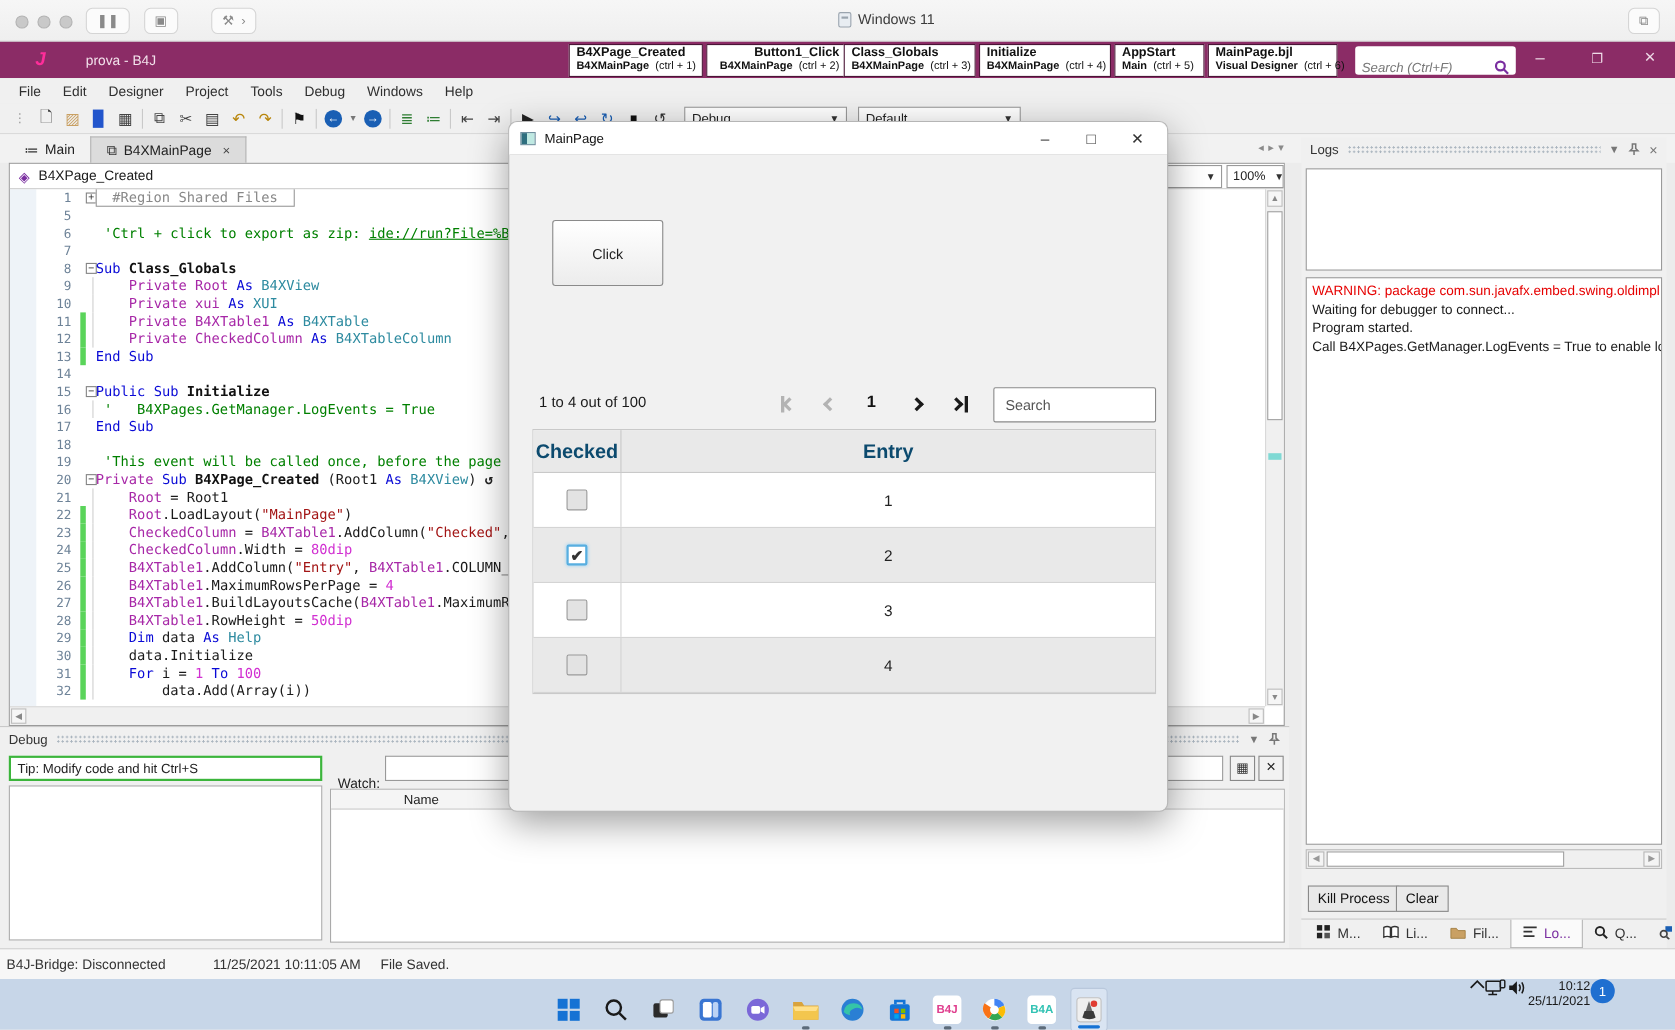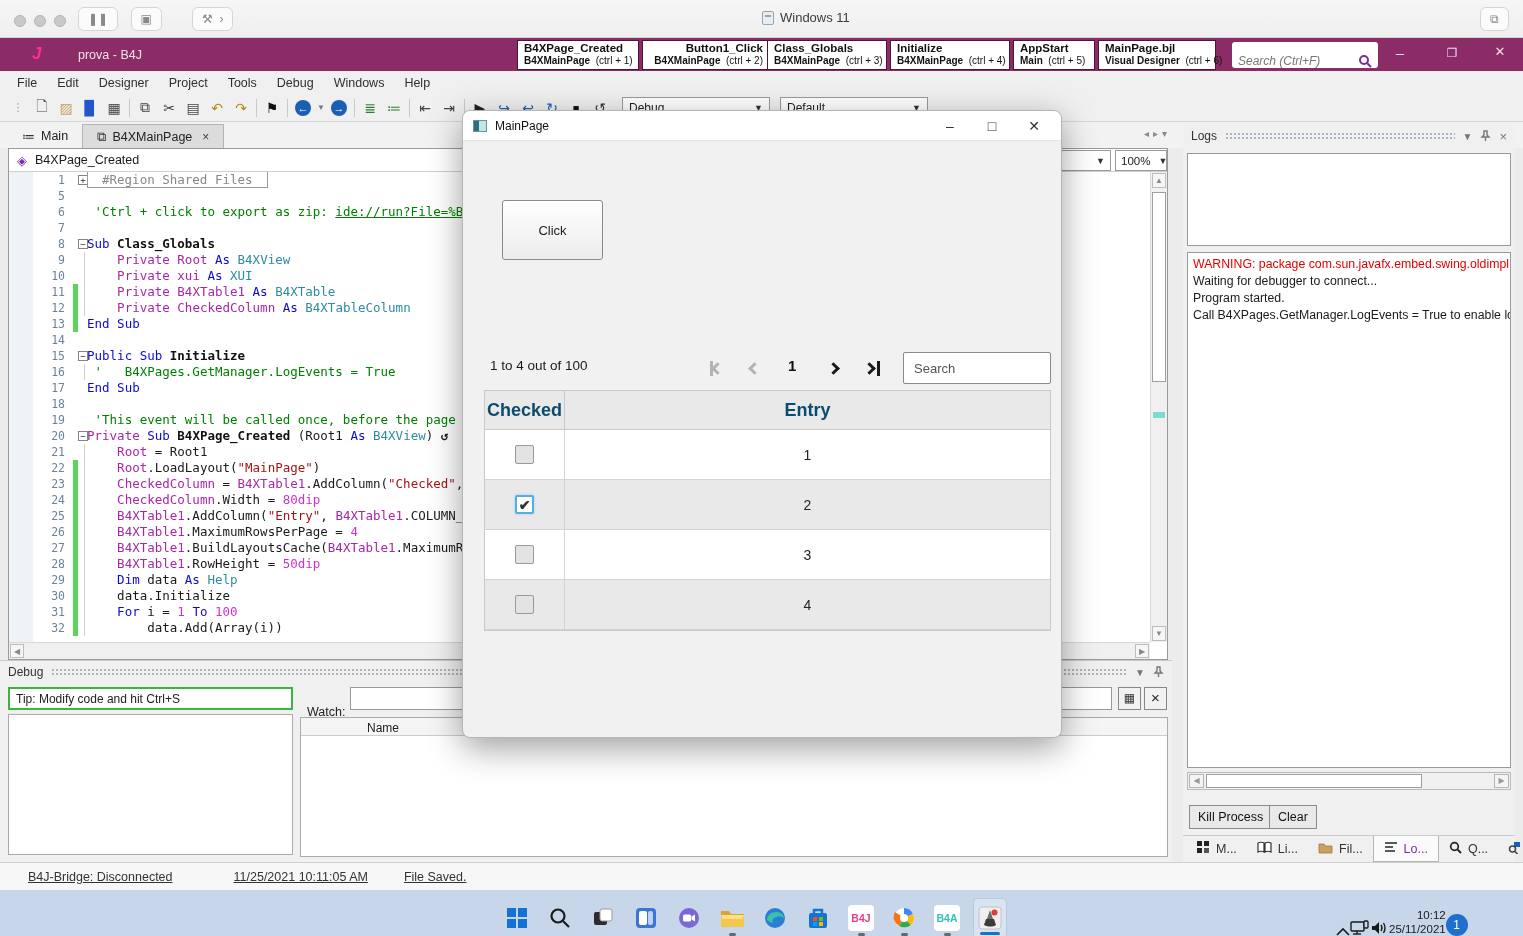--- a/index.html
+++ b/index.html
@@ -87,21 +87,21 @@
   #logbox2 { position:absolute; left:4px; top:127px; width:324px; height:516px; background:#fff; border:1px solid #9a9a9a; padding:3px 5px; overflow:hidden;}
   .logline { font-size:12.3px; line-height:17px; white-space:nowrap; }
   #loghscroll { position:absolute; left:4px; top:647px; width:324px; height:18px; background:#f0f0f0; border:1px solid #bbb; }
   .lh-btn { position:absolute; top:1px; width:15px; height:14px; background:#f4f4f4; border:1px solid #b5b5b5; color:#999; font-size:8px; text-align:center; line-height:12px;}
   #loghthumb { position:absolute; left:18px; top:1px; width:216px; height:14px; background:#fff; border:1px solid #9f9f9f;}
   .logbtn { position:absolute; top:680px; height:24px; background:#e9e9e9; border:1px solid #8a8a8a; font-size:12.5px; color:#111; display:flex; align-items:center; padding:0 8px;}
   #logtabs { position:absolute; left:0px; top:710px; width:332px; height:27px; border-top:1px solid #c9c9c9; display:flex; align-items:stretch; padding-left:4px; background:#f0f0f0;}
   .ltab { display:flex; align-items:center; gap:6px; padding:0 10px; font-size:12.5px; color:#333; }
   .ltab.active { background:#fafafa; border:1px solid #b5b5b5; border-top:none; color:#7a2ea0;}
   
-  #statusbar { left:0; top:862px; width:1523px; height:28px; background:#f7f7f7; border-top:1px solid #cfcfcf; display:flex; align-items:center; gap:61px; padding-left:28px; font-size:12.5px; color:#333;text-decoration:underline;}
+  #statusbar { left:0; top:862px; width:1523px; height:28px; background:#f7f7f7; border-top:1px solid #cfcfcf; display:flex; align-items:center; gap:43px; padding-left:6px; font-size:12.5px; color:#333;}
   
   #dialog { left:462px; top:110px; width:600px; height:628px; background:#f1f1f1; border:1px solid #b5b5b5; border-radius:8px;
     box-shadow:0 10px 34px rgba(0,0,0,.38); z-index:50;}
   #dlg-title { position:absolute; left:0; top:0; right:0; height:30px; background:#fff; border-bottom:1px solid #e4e4e4; border-radius:8px 8px 0 0;
     display:flex; align-items:center; padding:0 10px; gap:8px;}
   #dlg-title .tt { font-size:12px; color:#111; flex:1;}
   .dlg-ic { width:14px; height:12px; border:1px solid #6f8f9f; background:linear-gradient(90deg,#2e6f7f 45%, #bfe9e2 45%); }
   .dlg-btn { width:34px; text-align:center; font-size:14px; color:#333; }
   #click-btn { position:absolute; left:39px; top:89px; width:101px; height:60px; background:linear-gradient(#ffffff,#ececec); border:1px solid #8a8a8a; border-radius:3px;
     font-size:13px; color:#222; display:flex; align-items:center; justify-content:center;}
@@ -128,21 +128,21 @@
   .cbx { width:19px; height:19px; border:1px solid #9a9a9a; background:#e3e3e3; border-radius:2px;}
   .cbx.on { background:#fff; border:2px solid #58aee0; box-shadow:0 0 3px #9fd4f2; color:#333; font-size:14px; font-weight:bold; text-align:center; line-height:16px;}
   
   #taskbar { left:0; top:890px; width:1523px; height:46px; background:#c7d6e8; }
   #tb-icons { position:absolute; left:500px; top:0; height:56px; display:flex; align-items:center; gap:9px;}
   .tkslot { width:34px; height:40px; display:flex; flex-direction:column; align-items:center; justify-content:center; position:relative;}
   .tkslot .runner { position:absolute; bottom:2px; width:7px; height:3px; border-radius:2px; background:#5c6b7a;}
   .tkslot.active { background:#d9e4f2; border:1px solid #b9c8dc; border-radius:4px;}
   .tkslot.active .runner { width:20px; background:#1572d4;}
   .tk-ic { width:26px; height:26px; display:flex; align-items:center; justify-content:center; }
-  #tray { position:absolute; left:1336px; top:0; height:46px; display:flex; align-items:flex-end; color:#1a1a1a;}
+  #tray { position:absolute; left:1336px; top:0; height:46px; display:flex; align-items:flex-start; color:#1a1a1a;}
   #clock { text-align:right; font-size:11.5px; line-height:14px; color:#1a1a1a;}
   #notif { width:22px; height:22px; border-radius:50%; background:#1f6fd0; color:#fff; font-size:12px; display:flex; align-items:center; justify-content:center;}
   .appsq { width:26px; height:26px; background:#fff; border-radius:4px; display:flex; align-items:center; justify-content:center; font-weight:bold; font-size:10.5px;}
 </style>
 </head>
 <body>
 
 <div class="abs" id="macbar">
   <div class="abs" style="left:14px;top:13px;">
     <span class="traffic"></span><span class="traffic"></span><span class="traffic"></span>

